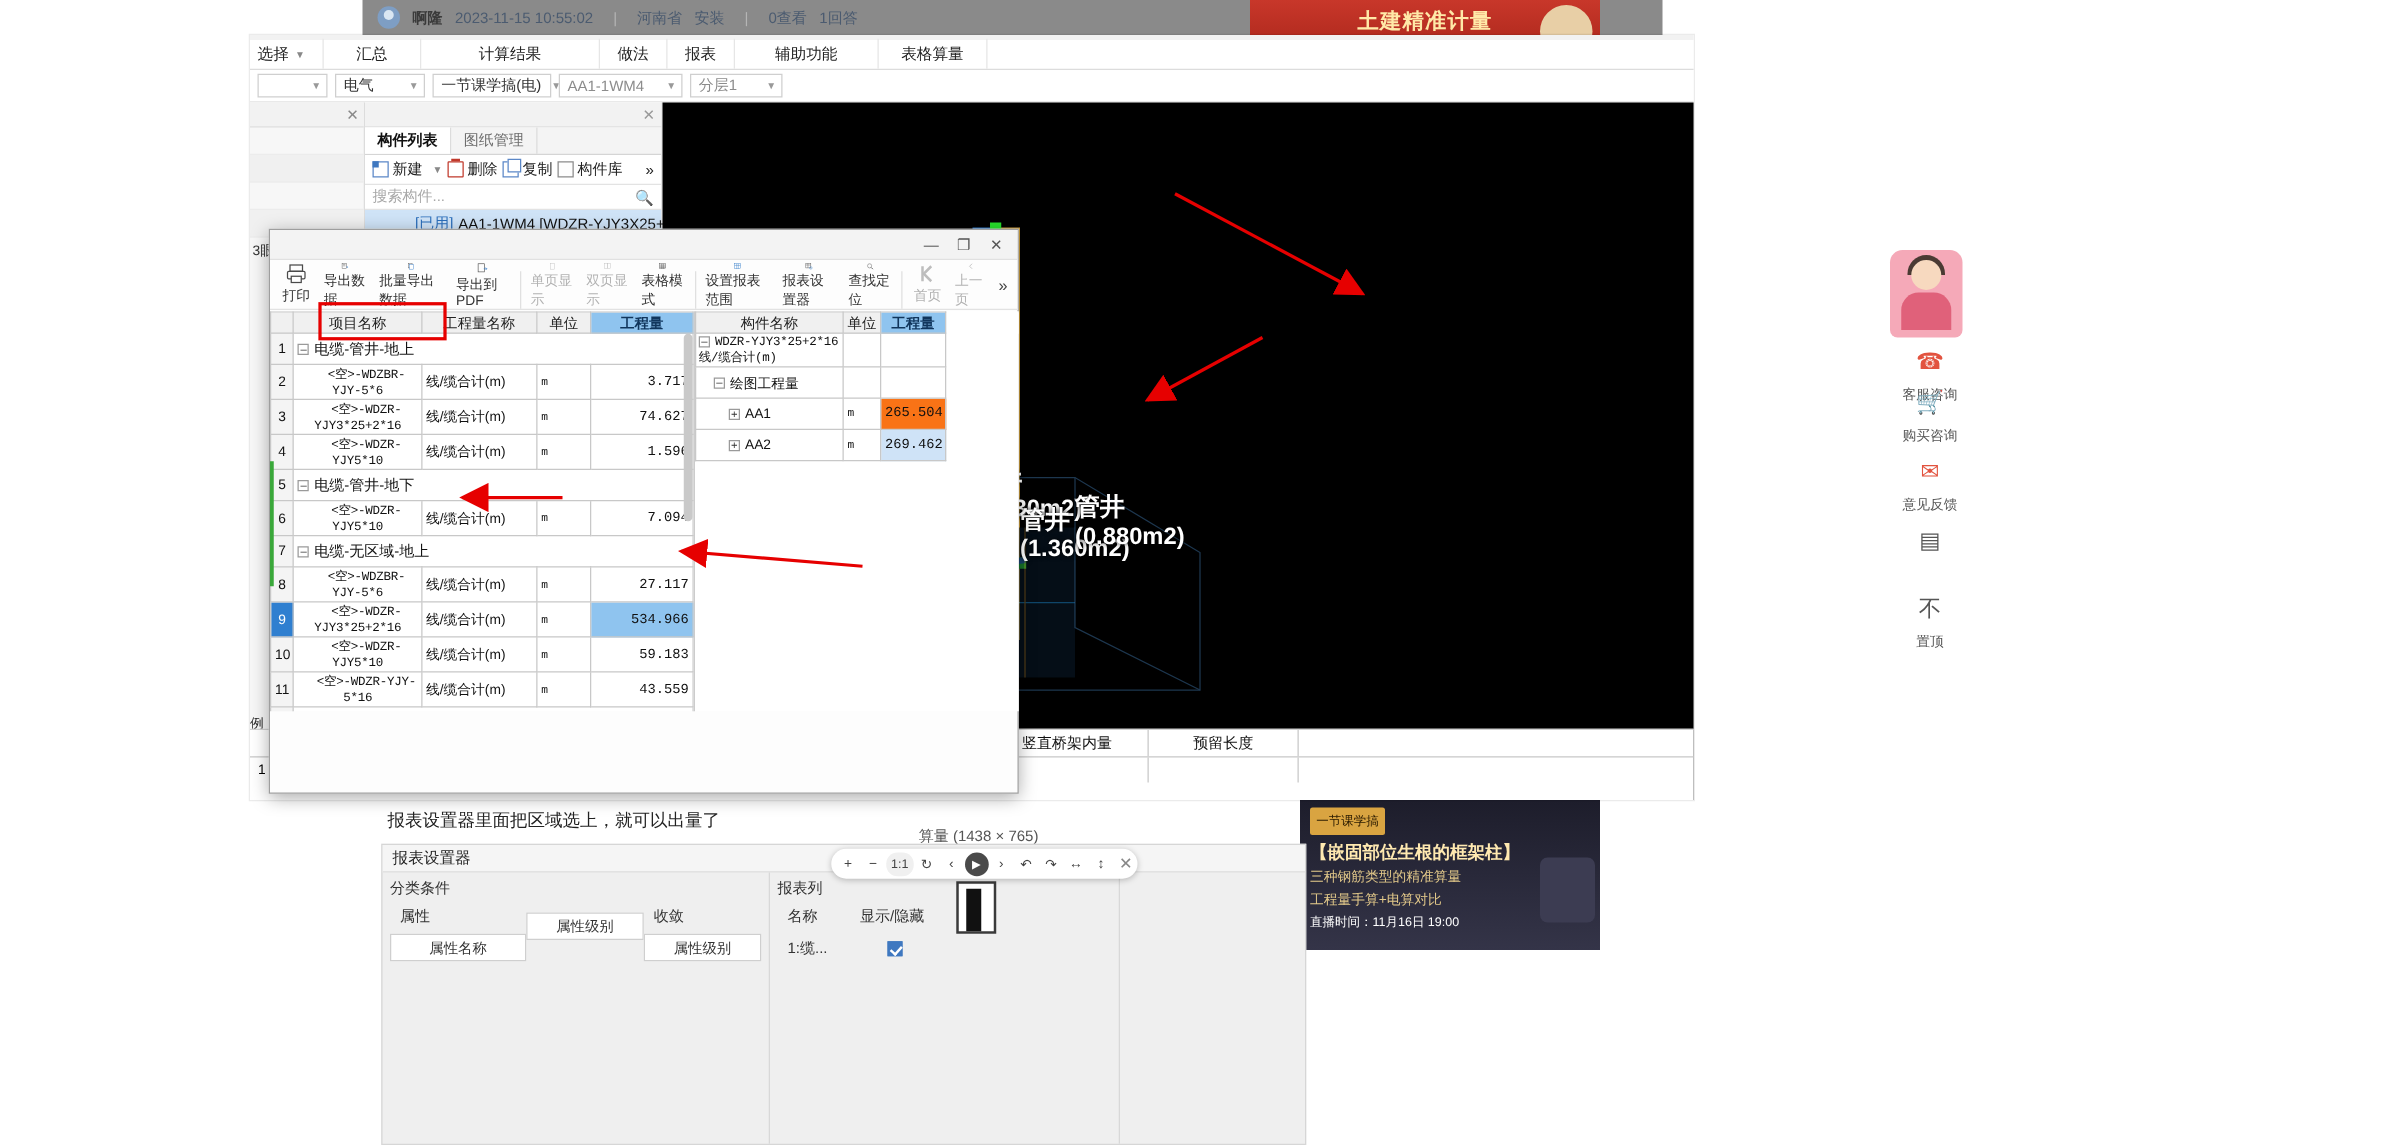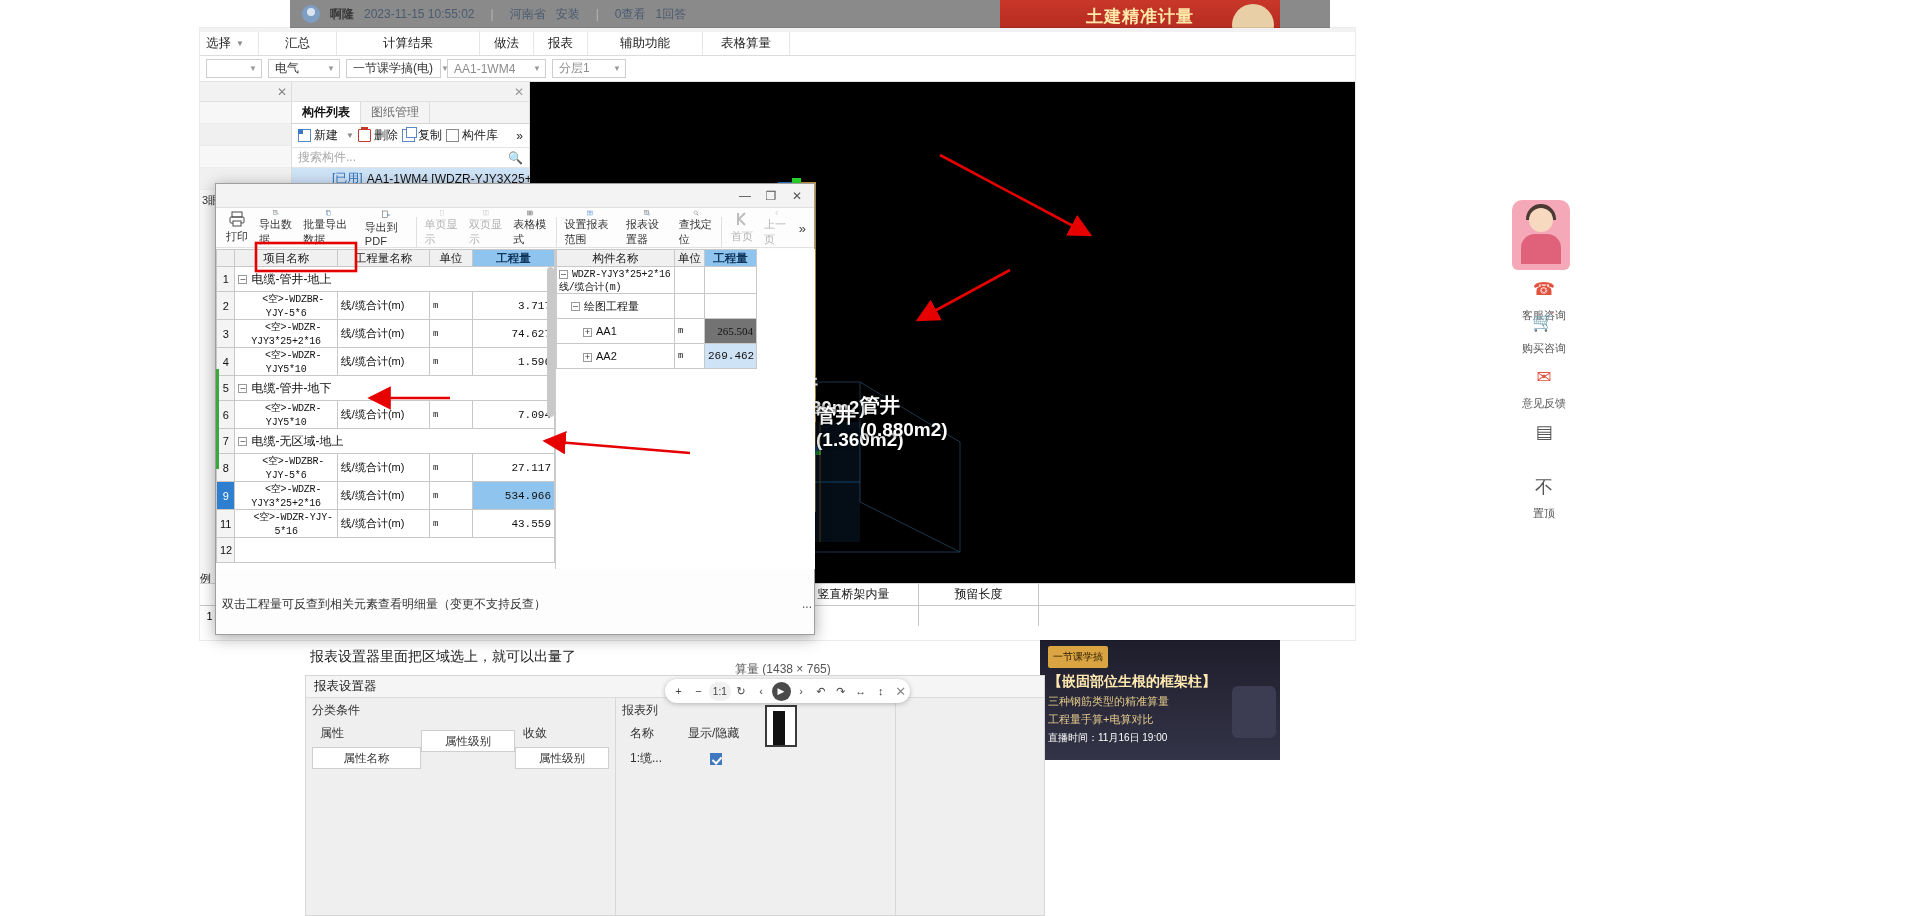--- a/index.html
+++ b/index.html
@@ -739,20 +739,27 @@
               <td class="num">27.117</td>
             </tr>
             <tr class="sel">
               <td class="rowno">9</td>
               <td style="text-align: center;"><span class="treelead">&nbsp;</span><span class="mono">&lt;空&gt;-WDZR-YJY3*25+2*16</span></td>
               <td style="font-size: 11px;">线/缆合计(m)</td>
               <td class="unit">m</td>
               <td class="num">534.966</td>
             </tr>
             <tr>
+              <td class="rowno">10</td>
+              <td style="text-align: center;"><span class="treelead">&nbsp;</span><span class="mono">&lt;空&gt;-WDZR-YJY5*10</span></td>
+              <td style="font-size: 11px;">线/缆合计(m)</td>
+              <td class="unit">m</td>
+              <td class="num">59.183</td>
+            </tr>
+            <tr>
               <td class="rowno">11</td>
               <td style="text-align: center;"><span class="treelead">&nbsp;</span><span class="mono">&lt;空&gt;-WDZR-YJY-5*16</span></td>
               <td style="font-size: 11px;">线/缆合计(m)</td>
               <td class="unit">m</td>
               <td class="num">43.559</td>
             </tr>
             <tr>
               <td class="rowno">12</td>
               <td class="grp" colspan="4"></td>
             </tr>
@@ -787,38 +794,34 @@
             </tr>
             <tr>
               <td style="padding-left: 14px;"><span class="expander">–</span><span>绘图工程量</span></td>
               <td class="unit"></td>
               <td class="num"></td>
               <td style="border: none;"></td>
             </tr>
             <tr>
               <td style="padding-left: 26px; margin-top: 18px;"><span class="expander">+</span><span>AA1</span></td>
               <td class="unit">m</td>
-              <td class="num" style="background: #737373; font-family: Liberation Serif, serif;">265.504</td>
+              <td class="num" style="background: #f97316;">265.504</td>
               <td style="border: none;"></td>
             </tr>
             <tr>
               <td style="padding-left: 26px;"><span class="expander">+</span><span>AA2</span></td>
               <td class="unit">m</td>
               <td class="num" style="background: rgb(207, 227, 247);">269.462</td>
               <td style="border: none;"></td>
             </tr>
           </tbody>
       </table>
     </div>
   </div>
 
-  <div id="dlg-hint">
-    <span>双击工程量可反查到相关元素查看明细量（变更不支持反查）</span>
-    <span class="more">...</span>
-  </div>
 </div>
 
 <svg style="position:absolute;left:0;top:0;width:1920px;height:916px;pointer-events:none">
   <defs>
     <marker id="ah" markerWidth="9" markerHeight="9" refX="8" refY="4.5" orient="auto">
       <path d="M0,0 L9,4.5 L0,9 z" fill="#e60000"></path>
     </marker>
   </defs>
   <line x1="940" y1="155" x2="1090" y2="235" stroke="#e60000" stroke-width="2.6" marker-end="url(#ah)"></line>
   <line x1="1010" y1="270" x2="918" y2="320" stroke="#e60000" stroke-width="2.6" marker-end="url(#ah)"></line>

